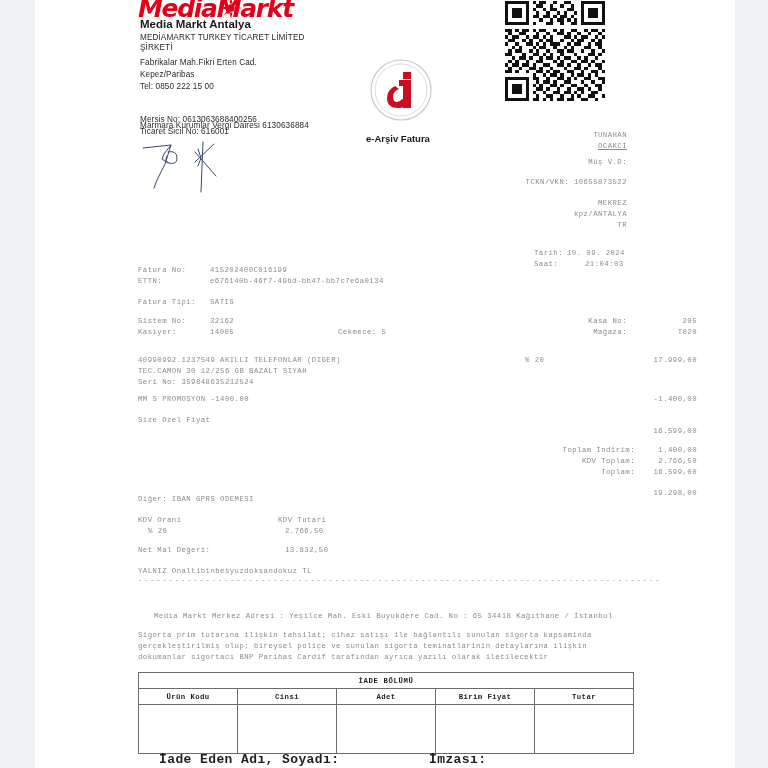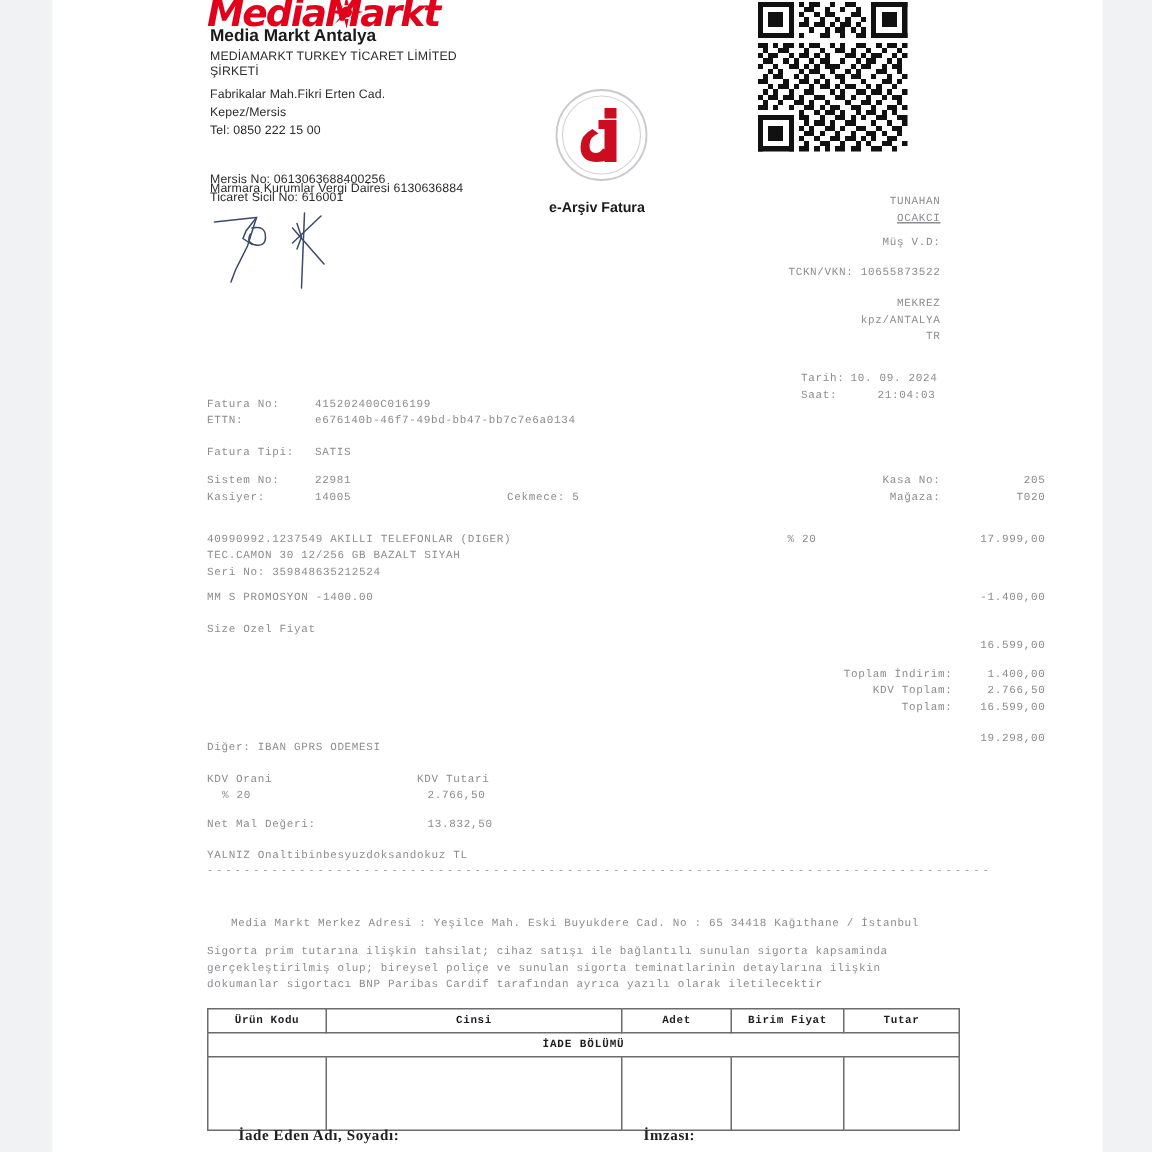--- a/index.html
+++ b/index.html
@@ -129,22 +129,22 @@
     font-weight: bold;
     letter-spacing: 0.4px;
     padding: 2px 0;
     text-align: center;
     height: 11px;
   }
   #iade .bodyrow td { height: 44px; border-top: 1px solid #6b6b70; }
   #iade-title td { letter-spacing: 0.6px; }
   .foot-sign {
     position: absolute;
-    font-family: Liberation Serif, serif;
-    font-size: 10px;
+    font-family: Liberation Mono, monospace;
+    font-size: 13px;
     font-weight: bold;
     color: #1f1f22;
     letter-spacing: 0.4px;
     white-space: pre;
   }
 </style>
 </head>
 <body>
 
 <div id="page">
@@ -163,21 +163,21 @@
         <path d="M20.5 3.5 L16 9.2 L14.8 8 Z"></path>
         <path d="M3.5 20.5 L8 14.8 L9.2 16 Z"></path>
       </g>
     </svg>
   </div>
 
   <div id="store-name">Media Markt Antalya</div>
   <div class="hdr-line" style="top:33px">MEDİAMARKT TURKEY TİCARET LİMİTED</div>
   <div class="hdr-line" style="top:43px">ŞİRKETİ</div>
   <div class="hdr-line" style="top:58px">Fabrikalar Mah.Fikri Erten Cad.</div>
-  <div class="hdr-line" style="top:70px">Kepez/Mersis</div>
+  <div class="hdr-line" style="top:70px">Kepez/Paribas</div>
   <div class="hdr-line" style="top:82px">Tel: 0850 222 15 00</div>
   <div class="hdr-line" style="top:121px">Marmara Kurumlar Vergi Dairesi   6130636884</div>
   <div class="hdr-line" style="top:115px">Mersis No: 0613063688400256</div>
   <div class="hdr-line" style="top:127px">Ticaret Sicil No: 616001</div>
 
   <svg id="qr" viewBox="0 0 29 29" shape-rendering="crispEdges">
     <rect width="29" height="29" fill="#fff"></rect>
     <g fill="#111">
       <rect x="0" y="0" width="7" height="1"></rect>
         <rect x="0" y="6" width="7" height="1"></rect>
@@ -450,21 +450,21 @@
 
   <div class="mono abs" style="left:103px; top:265px;text-align:right;">Fatura No:</div>
   <div class="mono abs" style="left:175px; top:265px;">415202400C016199</div>
   <div class="mono abs" style="left:103px; top:276px;">ETTN:</div>
   <div class="mono abs" style="left:175px; top:276px;">e676140b-46f7-49bd-bb47-bb7c7e6a0134</div>
 
   <div class="mono abs" style="left:103px; top:297px;">Fatura Tipi:</div>
   <div class="mono abs" style="left:175px; top:297px;">SATIS</div>
 
   <div class="mono abs" style="left:103px; top:316px;">Sistem No:</div>
-  <div class="mono abs" style="left:175px; top:316px;">22981</div>
+  <div class="mono abs" style="left:175px; top:316px;">32162</div>
   <div class="mono abs" style="left:103px; top:327px;">Kasiyer:</div>
   <div class="mono abs" style="left:175px; top:327px;">14005</div>
   <div class="mono abs" style="left:303px; top:327px;">Cekmece: 5</div>
 
   <div class="mono r-block" style="right:108px; top:316px;"><span>Kasa No:</span></div>
   <div class="mono r-block" style="right:38px; top:316px;">205</div>
   <div class="mono r-block" style="right:108px; top:327px;">Mağaza:</div>
   <div class="mono r-block" style="right:38px; top:327px;">T020</div>
 
   <div class="mono abs" style="left:103px; top:355px;">40990992.1237549 AKILLI TELEFONLAR (DIGER)</div>
@@ -499,29 +499,29 @@
   <div class="mono abs" style="left:103px; top:566px;">YALNIZ Onaltibinbesyuzdoksandokuz TL</div>
   <div class="mono abs" style="left:103px; top:576px; font-size:6.6px; letter-spacing:2.2px;">-------------------------------------------------------------------------------------</div>
   <div class="mono abs" style="left:119px; top:611px;">Media Markt Merkez Adresi : Yeşilce Mah. Eski Buyukdere Cad. No : 65 34418 Kağıthane / İstanbul</div>
 
   <div class="mono abs" style="left:103px; top:630px;">Sigorta prim tutarına ilişkin tahsilat; cihaz satışı ile bağlantılı sunulan sigorta kapsaminda</div>
   <div class="mono abs" style="left:103px; top:652px;">dokumanlar sigortacı BNP Paribas Cardif tarafından ayrıca yazılı olarak iletilecektir</div>
   <div class="mono abs" style="left:103px; top:641px;">gerçekleştirilmiş olup; bireysel poliçe ve sunulan sigorta teminatlarinin detaylarına ilişkin</div>
 
   <table id="iade">
     <tbody>
-        <tr>
+        <tr id="iade-title">
+      <td colspan="5">İADE BÖLÜMÜ</td>
+    </tr>
+    <tr>
       <td style="width:78px">Ürün Kodu</td>
       <td style="width:196px">Cinsi</td>
       <td style="width:72px">Adet</td>
       <td style="width:74px">Birim Fiyat</td>
       <td style="width:76px">Tutar</td>
-    </tr>
-    <tr id="iade-title">
-      <td colspan="5">İADE BÖLÜMÜ</td>
     </tr>
     <tr class="bodyrow">
       <td></td>
       <td></td>
       <td></td>
       <td></td>
       <td></td>
     </tr>
   </tbody>
     </table>

